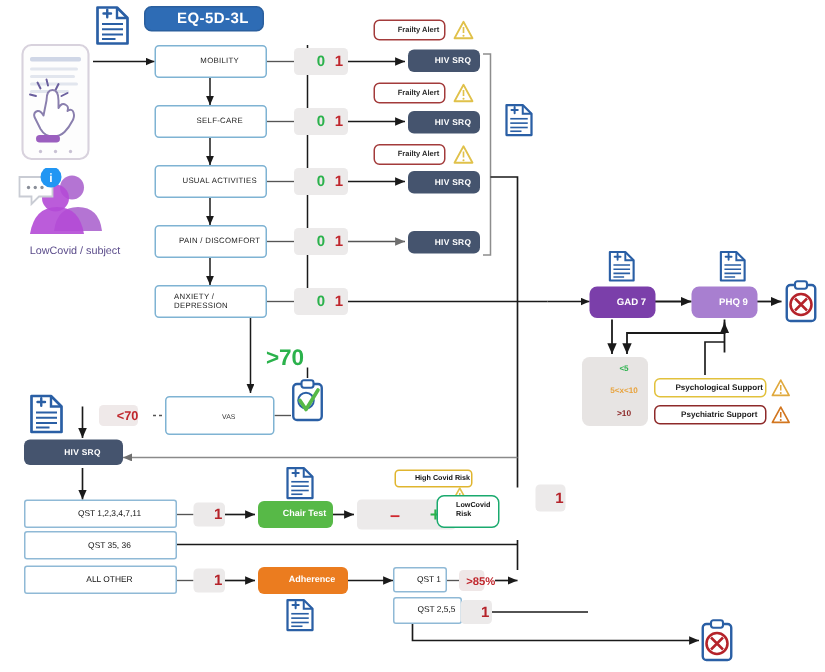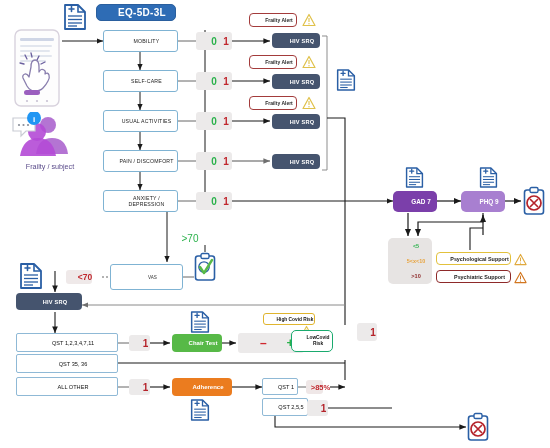--- a/index.html
+++ b/index.html
@@ -4,21 +4,21 @@
 <style>
   html,body{margin:0;padding:0;}
   body{
     width:550px;height:448px;
     background:#ffffff;
     font-family:"Liberation Sans", sans-serif;
     position:relative;
     overflow:hidden;
   }
   #canvas{position:absolute;left:0;top:0;width:550px;height:448px;}
-  .node{position:absolute;box-sizing:border-box;display:flex;align-items:center;justify-content:center;text-align:center;padding-left:12px;}
+  .node{position:absolute;box-sizing:border-box;display:flex;align-items:center;justify-content:center;padding-left:12px;}
 
   
   .eqbox{
     border:1px solid #7fb3d3;background:#ffffff;border-radius:3px;
     font-size:5.2px;color:#1b1b1b;letter-spacing:.2px;
   }
   
   .titlepill{
     background:#2e6cb5;color:#ffffff;border-radius:5px;
     font-size:10px;font-weight:bold;letter-spacing:.3px;
@@ -34,21 +34,21 @@
   
   .valchip{
     background:#eceaea;border-radius:3px;color:#b5232a;
     font-size:10px;font-weight:bold;
   }
   .pctchip{
     background:#efe7e7;border-radius:3px;color:#c0272d;
     font-size:7.5px;font-weight:bold;
   }
   .lt70{background:#efe9e9;border-radius:3px;color:#c0272d;font-size:8.5px;font-weight:bold;}
-  .gt70{color:#2bb24c;font-size:10px;font-weight:normal;background:transparent;}
+  .gt70{color:#2bb24c;font-size:15px;font-weight:bold;background:transparent;}
 
   .alertbox{
     border:1px solid #a33b3b;background:#ffffff;border-radius:4px;
     color:#2b2b2b;font-size:5px;font-weight:bold;
   }
   .hivsrq{
     background:#45546e;color:#ffffff;border-radius:4px;
     font-size:5.6px;font-weight:bold;letter-spacing:.2px;
   }
   .gad{background:#7b3faa;color:#fff;border-radius:5px;font-size:6.4px;font-weight:bold;}
@@ -192,21 +192,21 @@
     <circle cx="27" cy="20" r="9" fill="#b44ad6" opacity="0.9"></circle>
     <path d="M10,44 q3,-18 18,-18 q15,0 18,18 z" fill="#b44ad6" opacity="0.9"></path>
     <path d="M3,6 h22 v13 h-9 l-5,5 v-5 h-8 z" fill="#ffffff" stroke="#c9ccd4" stroke-width="1.2"></path>
     <circle cx="9" cy="13" r="1.1" fill="#8a8f99"></circle>
       <circle cx="13.5" cy="13" r="1.1" fill="#8a8f99"></circle>
       <circle cx="18" cy="13" r="1.1" fill="#8a8f99"></circle>
     <circle cx="24" cy="6" r="7" fill="#2196f3"></circle>
     <text x="24" y="9.5" font-size="8" font-family="Liberation Sans, sans-serif" fill="#ffffff" text-anchor="middle" font-weight="bold">i</text>
   </svg>
 </div>
-<div class="node patlabel" style="left:2px;top:160px;width:84px;height:12px;">Frailty / subject</div>
+<div class="node patlabel" style="left:2px;top:160px;width:84px;height:12px;">LowCovid / subject</div>
 
 <div class="icon" style="left:63px;top:3px;width:24px;height:28px;">
   <svg width="24" height="28" viewBox="0 0 24 28">
     <path d="M2,2 h13 l7,7 v17 h-20 z" fill="#ffffff" stroke="#2a5fa5" stroke-width="1.8" stroke-linejoin="round"></path>
     <path d="M15,2 v7 h7" fill="none" stroke="#2a5fa5" stroke-width="1.6"></path>
     <path d="M6,6 h5 M8.5,3.5 v5" stroke="#2a5fa5" stroke-width="1.6" stroke-linecap="round"></path>
     <g stroke="#2a5fa5" stroke-width="1.3">
         <path d="M5,13 h14"></path>
         <path d="M5,16.5 h14"></path>
         <path d="M5,20 h14"></path>

